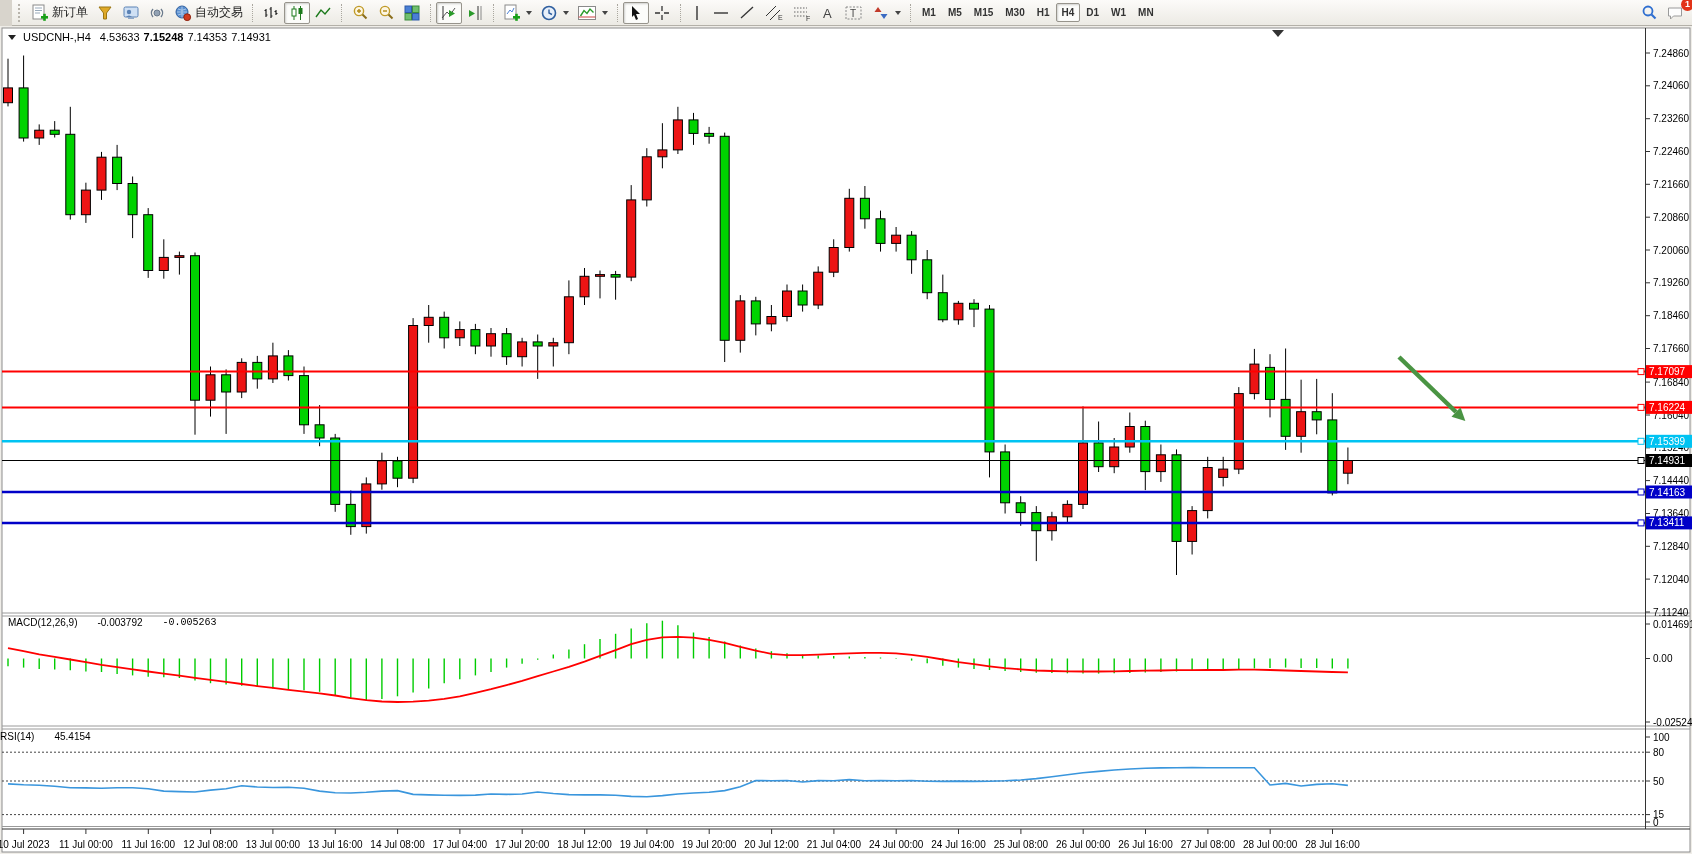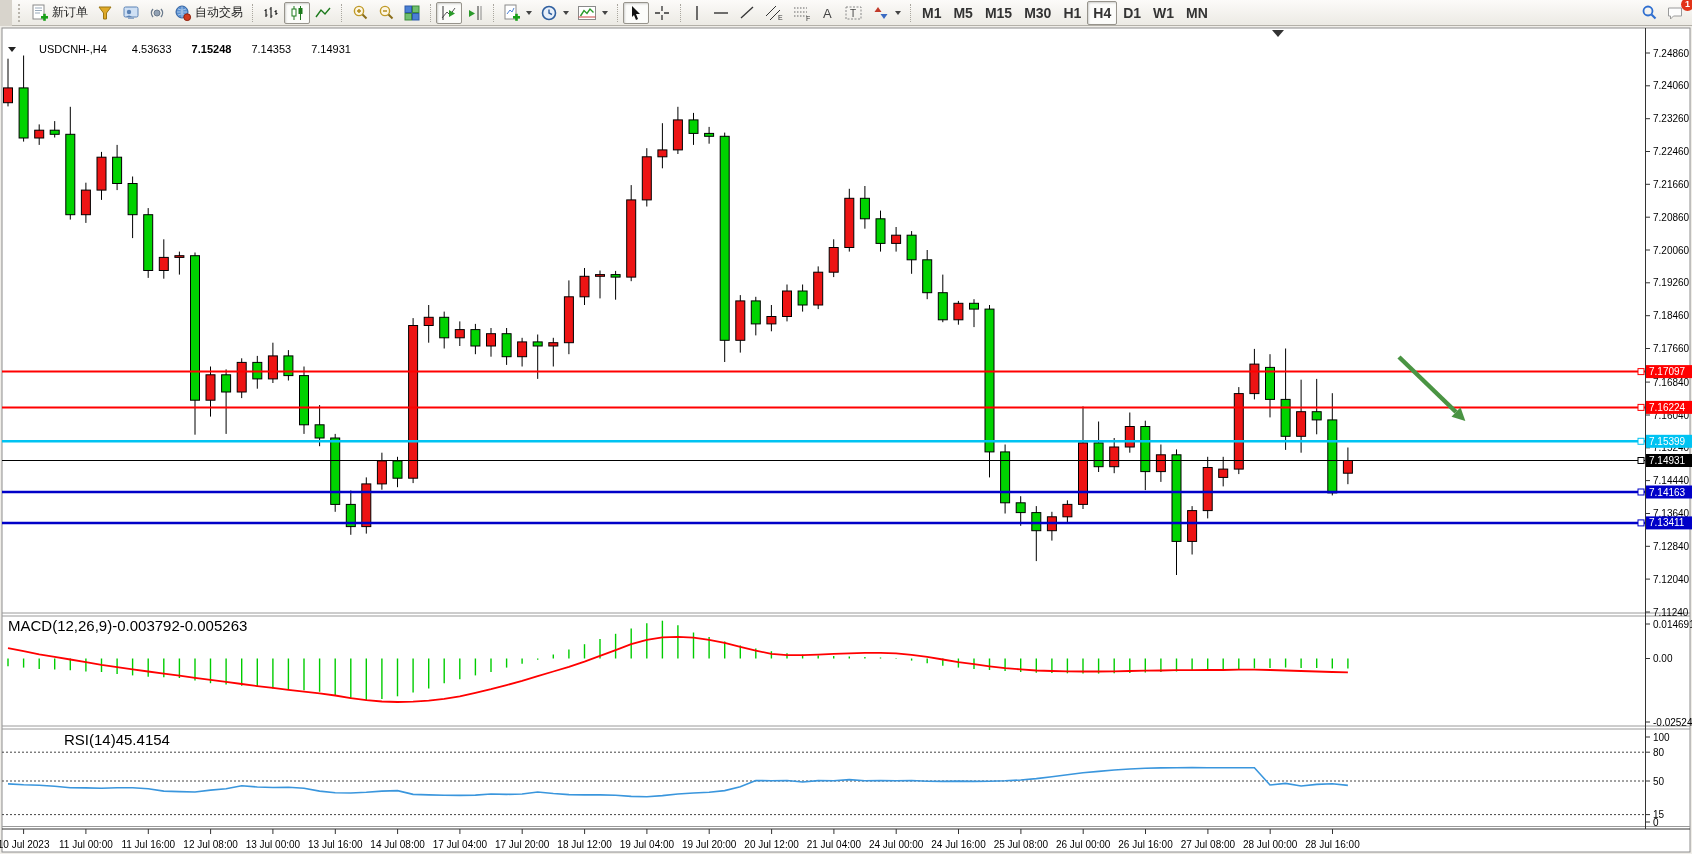--- a/index.html
+++ b/index.html
@@ -6,31 +6,31 @@
   *{box-sizing:border-box;}
   .app{position:relative;width:1692px;height:854px;background:#efedе8;font-family:"Liberation Sans",sans-serif;overflow:hidden;}
   
   .toolbar{position:absolute;left:12px;top:0;width:1692px;height:26px;background:linear-gradient(#fcfbf9,#ecEAe4);background-color:#f1efe9;border-bottom:1px solid #b3b0a8;display:flex;align-items:center;padding:0 6px;}
   .grip{width:5px;height:18px;border-left:2px dotted #b8b4ac;margin:0 4px 0 0;}
   .tsep{width:1px;height:18px;border-left:1px dotted #aaa79f;margin:0 5px;}
   .tb{display:flex;align-items:center;gap:3px;height:22px;padding:0 3px;border:1px solid transparent;border-radius:2px;}
   .tb.pressed{background:#fcfcfa;border-color:#97948c;box-shadow:inset 1px 1px 2px rgba(0,0,0,.18);}
   .tb .lbl{font-size:12px;color:#1c1c1c;white-space:nowrap;}
   .caret{width:0;height:0;border-left:3px solid transparent;border-right:3px solid transparent;border-top:4px solid #444;margin-left:2px;}
-  .tf{font-size:14px;color:#333;padding:3px 5px;border:1px solid transparent;border-radius:2px;font-weight:bold;text-align:center;}
+  .tf{font-size:10px;color:#333;padding:3px 5px;border:1px solid transparent;border-radius:2px;font-weight:bold;text-align:center;}
   .tf.pressed{background:#fcfcfa;border-color:#97948c;box-shadow:inset 1px 1px 2px rgba(0,0,0,.18);}
   .spacer{flex:1;}
   .notif{position:relative;margin-right:10px;}
   .badge{position:absolute;top:-5px;right:-7px;background:#e23318;color:#fff;border-radius:50%;min-width:13px;height:13px;font-size:9px;line-height:13px;text-align:center;font-weight:bold;}
   
   .chart-wrap{position:absolute;left:0;top:26px;width:1692px;height:828px;background:#efede8;}
   .plot-area{position:absolute;left:0;top:0;width:1488px;height:828px;}
   .overlay{position:absolute;font-size:11px;color:#000;white-space:nowrap;}
-  .chart-title{left:8px;top:17px;display:flex;gap:23px;align-items:center;}
-  .ind-label{font-size:15px;display:flex;gap:2px;}
+  .chart-title{left:8px;top:5px;display:flex;gap:7px;align-items:center;}
+  .ind-label{font-size:10px;display:flex;gap:22px;}
   .tri{width:0;height:0;border-left:4px solid transparent;border-right:4px solid transparent;border-top:5px solid #222;}
   svg{display:block;font-family:"Liberation Sans",sans-serif;}
 </style>
 </head>
 <body>
 
 <div class="app">
 
   <div class="toolbar">
     <span class="grip"></span>
@@ -683,21 +683,21 @@
       <span style="margin-right:2px;">USDCNH-,H4</span>
       <span>4.53633</span>
       <span style="margin-left:-3px;font-weight:bold;">7.15248</span>
       <span style="margin-left:-3px;">7.14353</span>
       <span style="margin-left:-3px;">7.14931</span>
     </div>
 
     <div class="overlay ind-label" style="left:8px;top:591px;">
       <span>MACD(12,26,9)</span>
       <span style="margin-left:-2px;">-0.003792</span>
-      <span style="margin-left:-2px;">-0.005263</span>
-    </div>
-
-    <div class="overlay ind-label" style="left:24px;top:705px;padding-left:40px;">
+      <span style="margin-left:-2px;font-family:Liberation Mono, monospace;">-0.005263</span>
+    </div>
+
+    <div class="overlay ind-label" style="left:0;top:705px;">
       <span>RSI(14)</span>
       <span style="margin-left:-2px;">45.4154</span>
     </div>
   </div>
 </div>
 
 </body></html>

